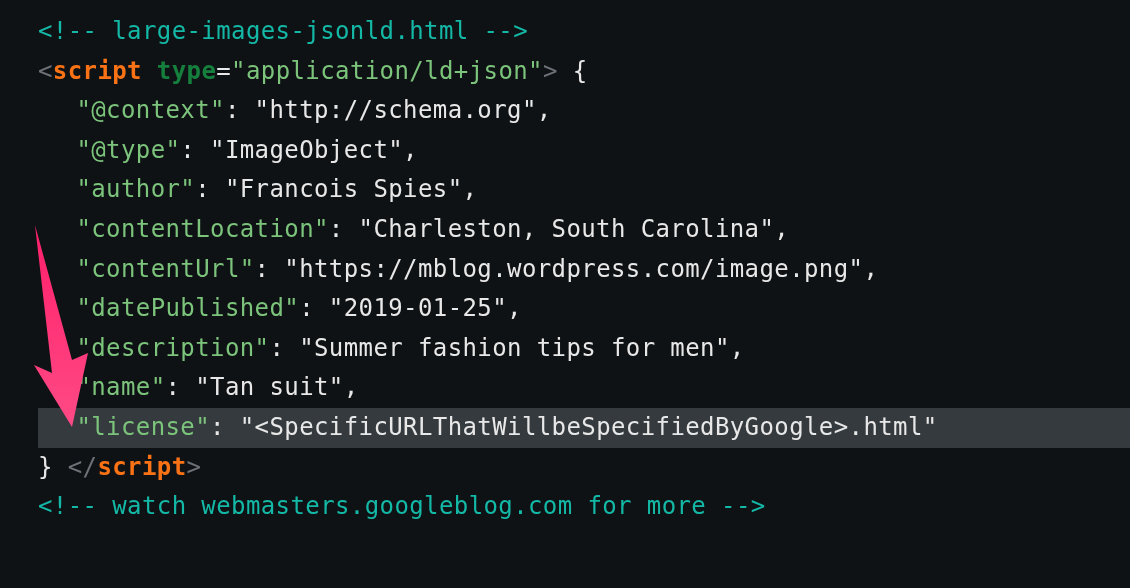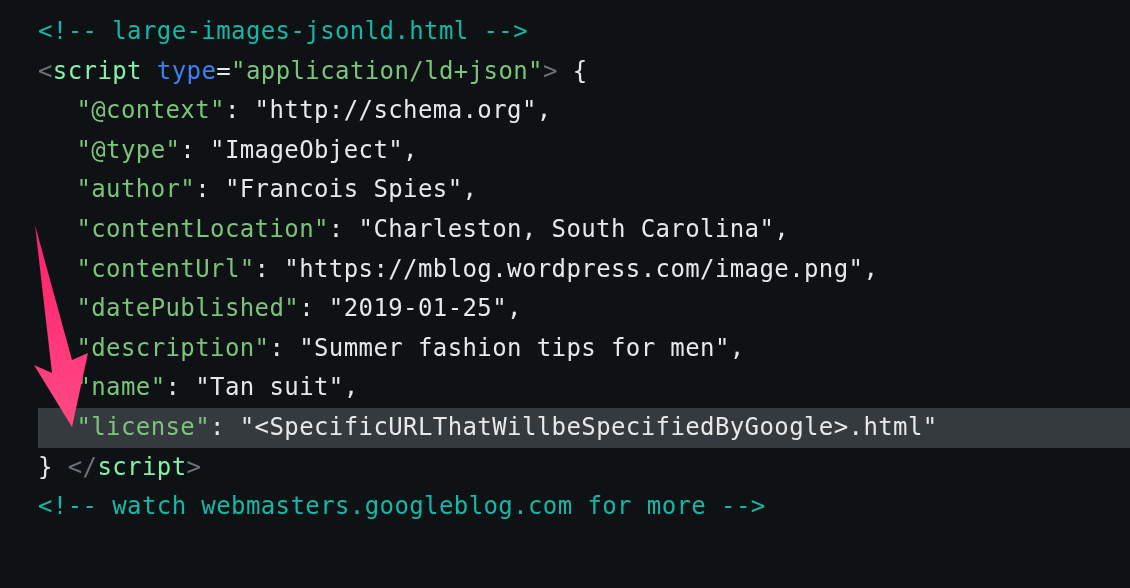--- a/index.html
+++ b/index.html
@@ -19,22 +19,22 @@
   pre.code {
     margin: 0;
     padding: 12px 0 12px 38px;
     white-space: pre;
     font-family: inherit;
     letter-spacing: 0.4px;
   }
 
   .cmt { color: #14b8a6; }
   .ang { color: #6c7278; }
-  .tag { color: #86efac; }
-  .attr{ color: #3b82f6; }
+  .tag { color: #f97316; font-weight: bold; }
+  .attr{ color: #15803d; font-weight: bold; }
   .str { color: #7cc47c; }
   .txt { color: #e8e8e8; }
   .indent1 { display:inline-block; width: 1.6em; }
 
   .hl {
     background: #353a3e;
     display: inline-block;
     width: 100%;
   }
 

